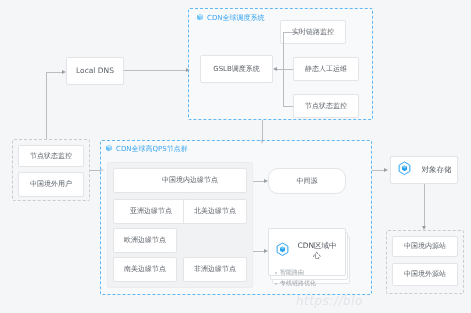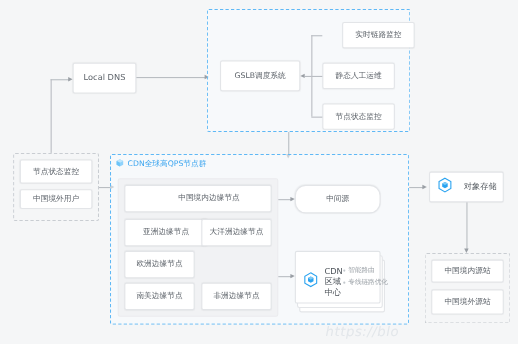--- a/index.html
+++ b/index.html
@@ -79,22 +79,23 @@
     position:absolute;
     background:#fff;
     border:1px solid #e3e5e8;
     border-radius:2px;
     box-sizing:border-box;
   }
   .card-body{
     position:absolute;left:0;top:0;
     background:#fff;border:1px solid #e1e4e7;border-radius:2px;
     box-sizing:border-box;
-    display:flex;flex-direction:row;
+    display:flex;flex-direction:column;
     padding:12px 6px 4px 6px;
+    text-align:center;
   }
   .card-head{display:flex;align-items:center;gap:5px;}
   .card-title{font-size:7.5px;color:#4a5057;}
   .card-rule{height:1px;background:#eceef0;margin:4px 0 3px 0;}
   .bullets{display:flex;flex-direction:column;gap:2px;}
   .bullet{
     font-size:6px;color:#9aa0a6;
     display:flex;align-items:center;gap:3px;white-space:nowrap;
   }
   .bullet::before{
@@ -121,45 +122,55 @@
 </head>
 <body>
 
 <div id="canvas">
 
   <div class="grp" style="left:12px;top:139px;width:78px;height:62px;"></div>
 
   <div class="box" style="left:18px;top:145px;width:66px;height:22px;">
     <span>节点状态监控</span>
   </div>
-  <div class="box" style="left:18px;top:172px;width:66px;height:18px;">
+  <div class="box" style="left:18px;top:172px;width:66px;height:25px;">
     <span>中国境外用户</span>
   </div>
 
   <div class="ln v" style="left:46px;top:72px;height:67px;"></div>
   <div class="ln h" style="left:46px;top:72px;width:17px;"></div>
   <div class="arw r" style="left:62px;top:69.5px;"></div>
 
   <div class="ln h" style="left:90px;top:170px;width:12px;"></div>
   <div class="arw r" style="left:100px;top:167.5px;"></div>
 
   <div class="box" style="left:66px;top:57px;width:58px;height:28px;font-size:7.5px;">
     <span>Local DNS</span>
   </div>
 
   <div class="ln h" style="left:124px;top:70px;width:64px;"></div>
   <div class="arw r" style="left:186px;top:67.5px;"></div>
 
   <div class="grp blue" style="left:188px;top:8px;width:185px;height:112px;"></div>
+  <div class="grp-title" style="left:196px;top:13px;">
+    <span class="smallicon">
+      <svg width="8" height="8" viewBox="0 0 24 24">
+        <path d="M12 2 21 7v10l-9 5-9-5V7z" fill="#8fd2fb"></path>
+        <path d="M12 2 21 7l-9 5-9-5z" fill="#bfe6fd"></path>
+        <path d="M12 12v10l-9-5V7z" fill="#6cc4f8"></path>
+      </svg>
+    </span>
+    <span>CDN全球调度系统</span>
+  </div>
 
   <div class="box" style="left:200px;top:55px;width:73px;height:28px;">
     <span>GSLB调度系统</span>
   </div>
 
-  <div class="box" style="left:311px;top:20px;width:66px;height:24px;">
+  <div class="box" style="left:280px;top:20px;width:66px;height:24px;">
     <span>实时链路监控</span>
   </div>
   <div class="box" style="left:293px;top:57px;width:66px;height:24px;">
     <span>静态人工运维</span>
   </div>
   <div class="box" style="left:293px;top:94px;width:66px;height:24px;">
     <span>节点状态监控</span>
   </div>
 
   <div class="ln v" style="left:283px;top:32px;height:74px;"></div>
@@ -187,21 +198,21 @@
   <div class="panel" style="left:107px;top:162px;width:146px;height:126px;"></div>
 
   <div class="box" style="left:113px;top:168px;width:134px;height:25px;padding-left:20px;">
     <span>中国境内边缘节点</span>
   </div>
 
   <div class="box" style="left:113px;top:199px;width:76px;height:25px;">
     <span>亚洲边缘节点</span>
   </div>
   <div class="box" style="left:183px;top:199px;width:64px;height:25px;">
-    <span>大洋洲边缘节点</span>
+    <span>北美边缘节点</span>
   </div>
 
   <div class="box" style="left:113px;top:228px;width:64px;height:25px;">
     <span>欧洲边缘节点</span>
   </div>
 
   <div class="box" style="left:183px;top:257px;width:64px;height:25px;">
     <span>非洲边缘节点</span>
   </div>
   <div class="box" style="left:113px;top:257px;width:64px;height:25px;">

